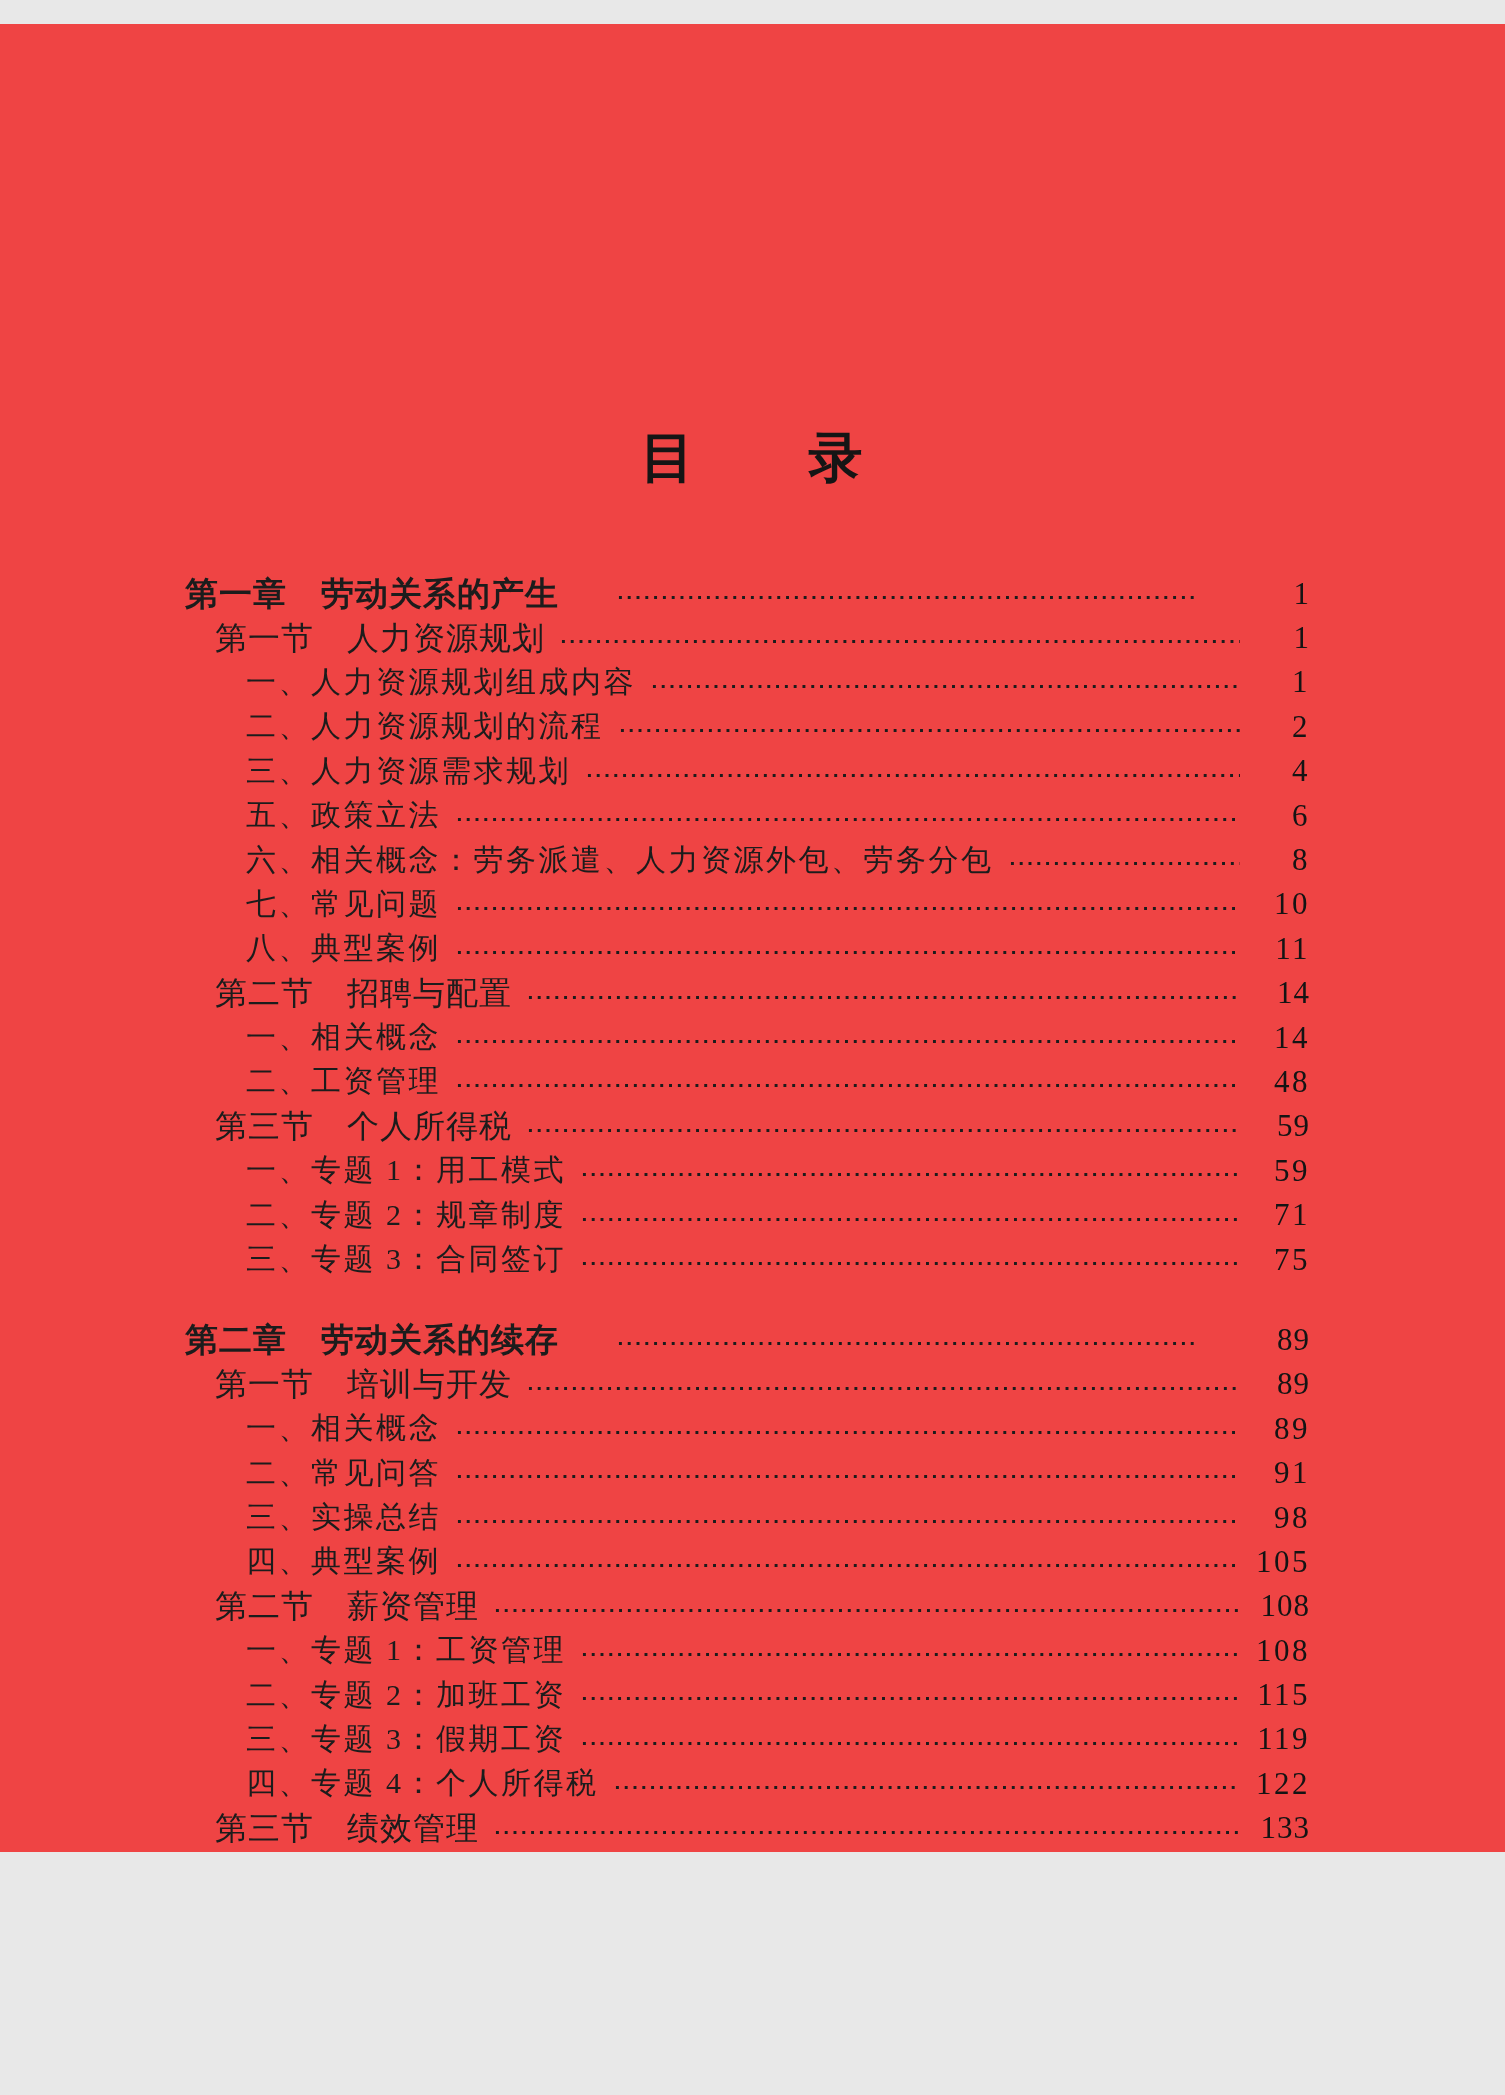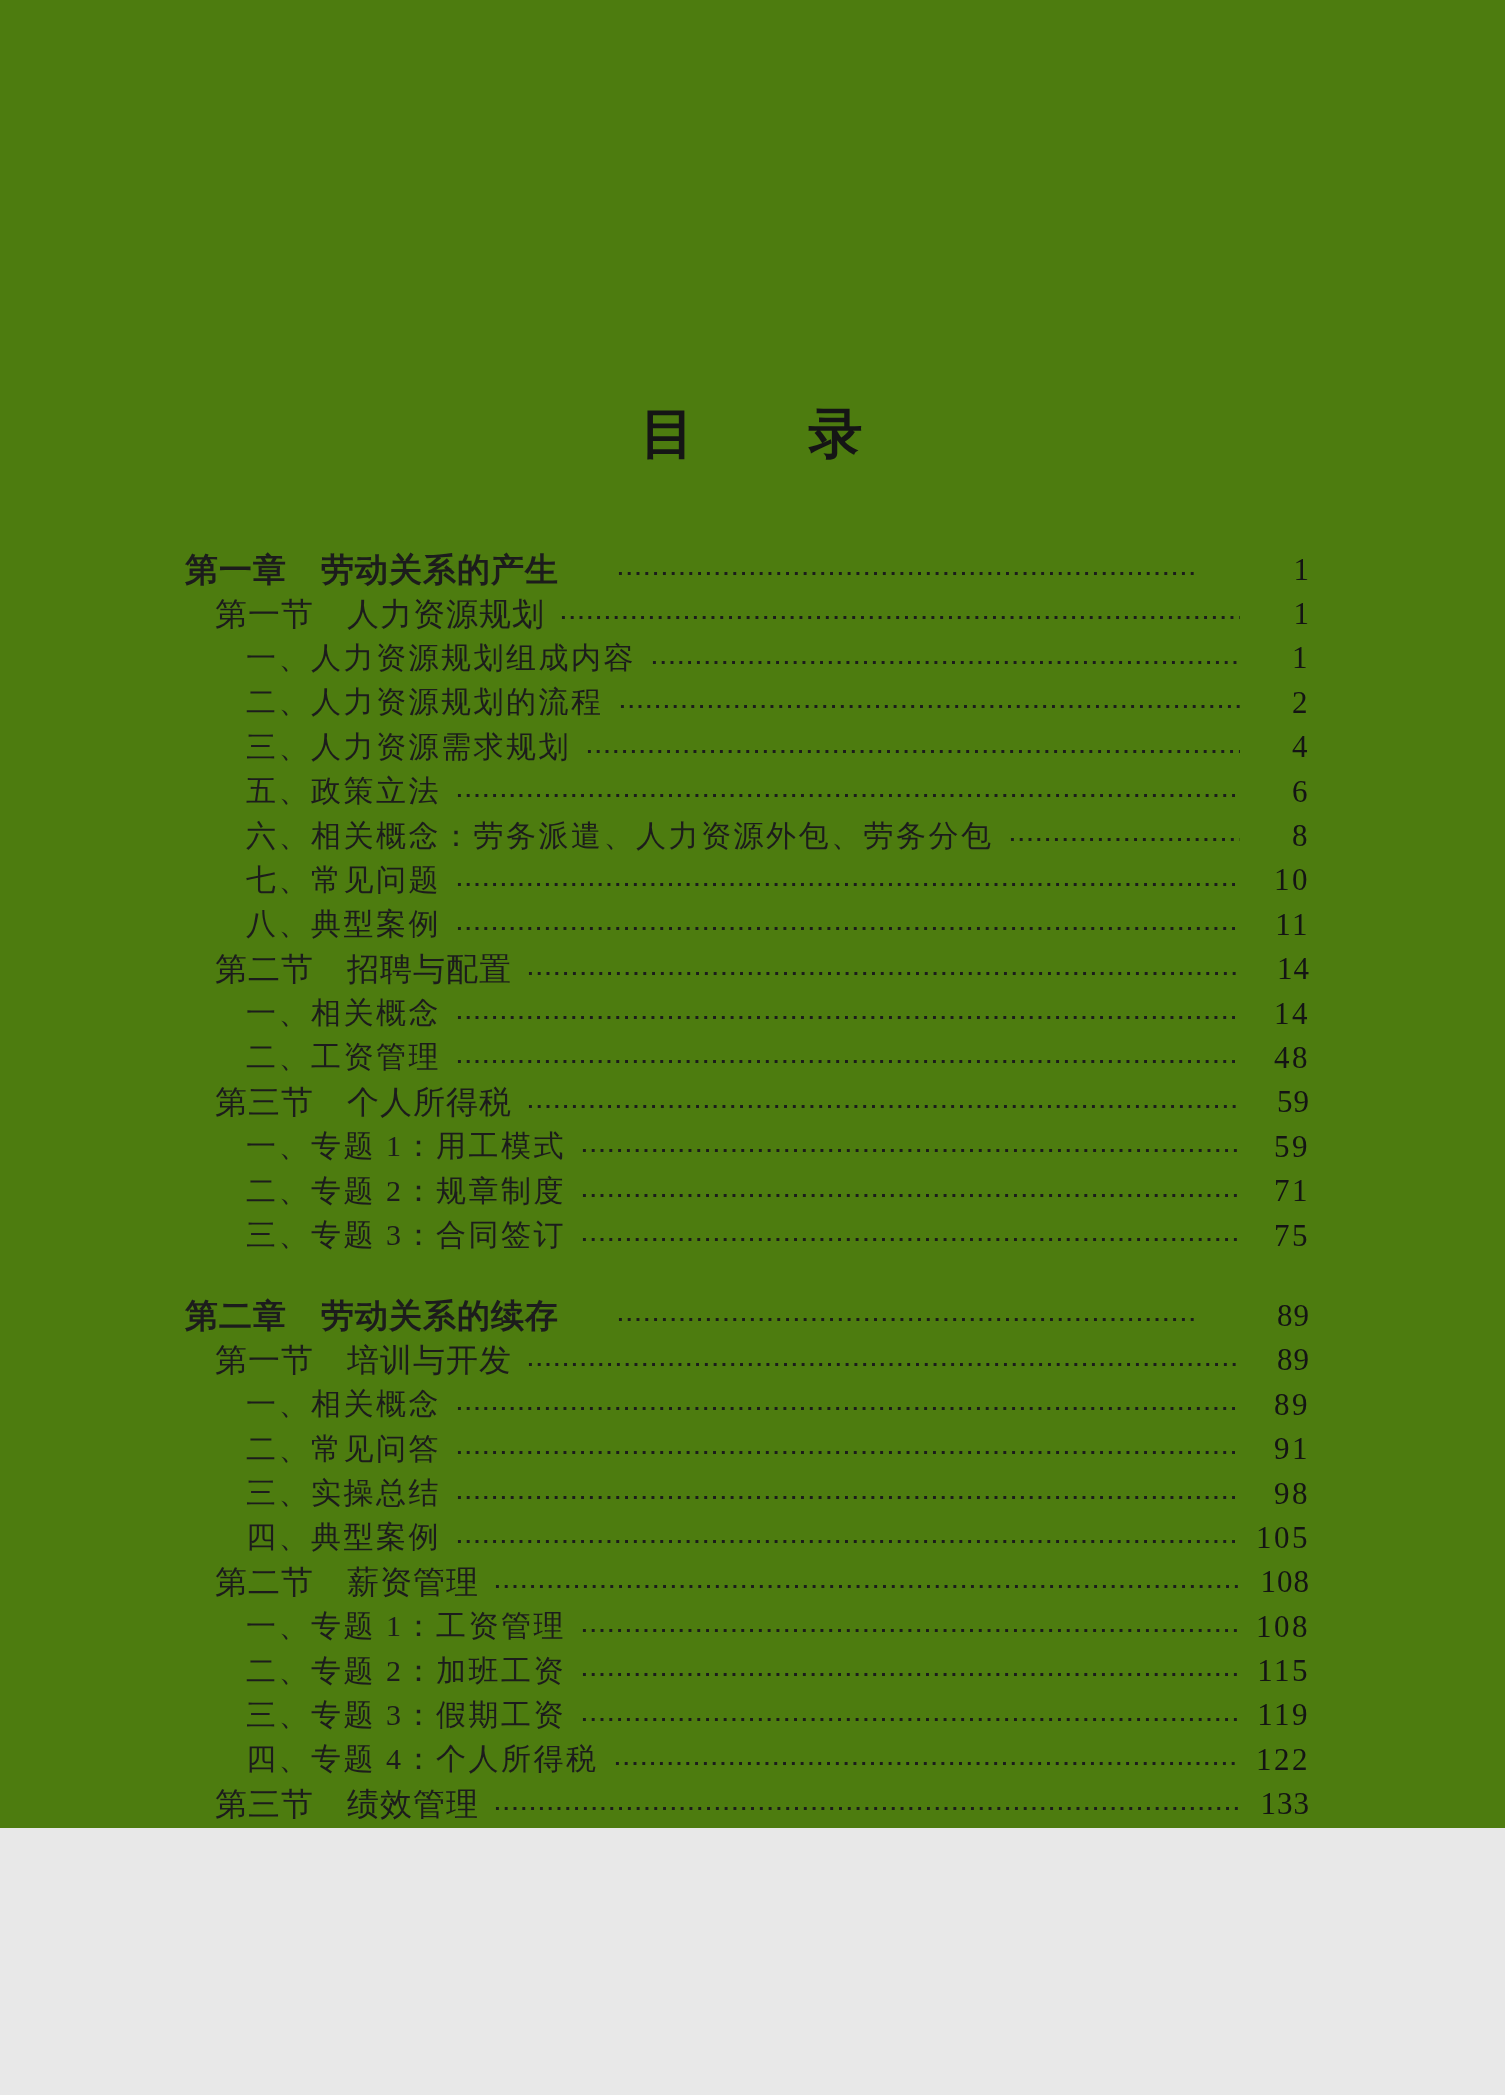--- a/index.html
+++ b/index.html
@@ -3,23 +3,24 @@
 <meta charset="utf-8">
 <style>
   * { margin: 0; padding: 0; box-sizing: border-box; }
   html, body { background: #e8e8e8; }
   body { font-family: "Liberation Serif", "DejaVu Serif", serif; }
 
   .page {
     position: relative;
     width: 1505px;
     height: 1828px;
-    background: #4d7c0f;
+    background: #ef4444;
     color: #1a1a1a;
     overflow: hidden;
+    margin-top: 24px;
   }
 
   .doc-title {
     position: absolute;
     top: 402px;
     left: 0;
     width: 100%;
     text-align: center;
     font-size: 54px;
     font-weight: 700;

